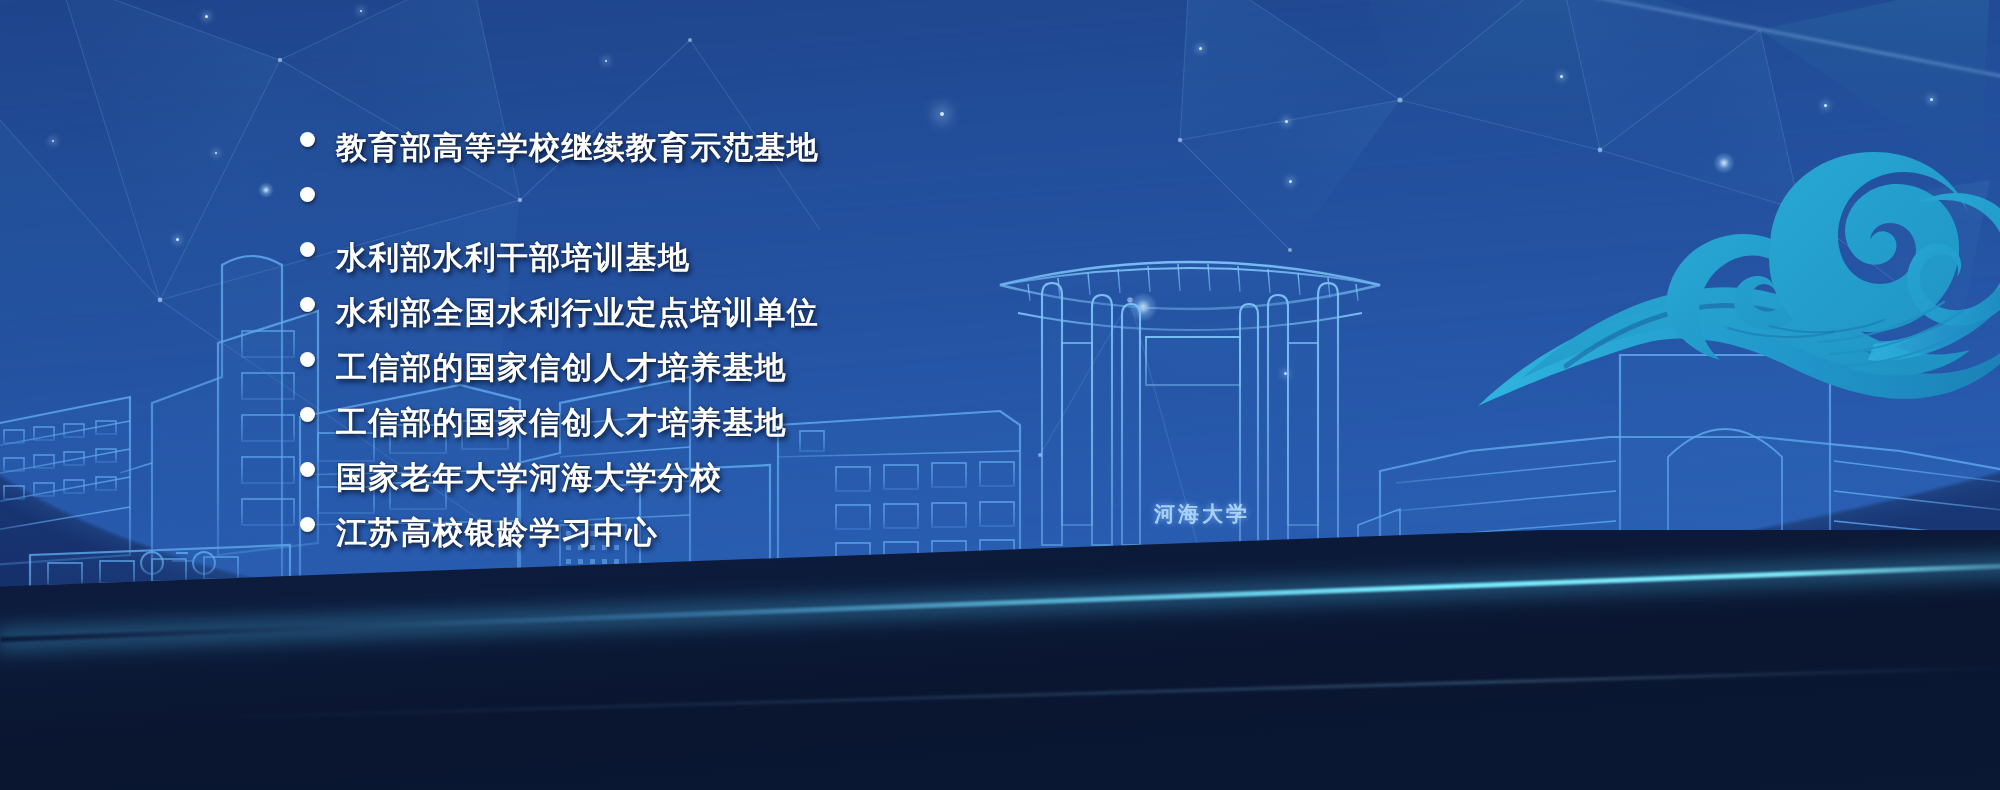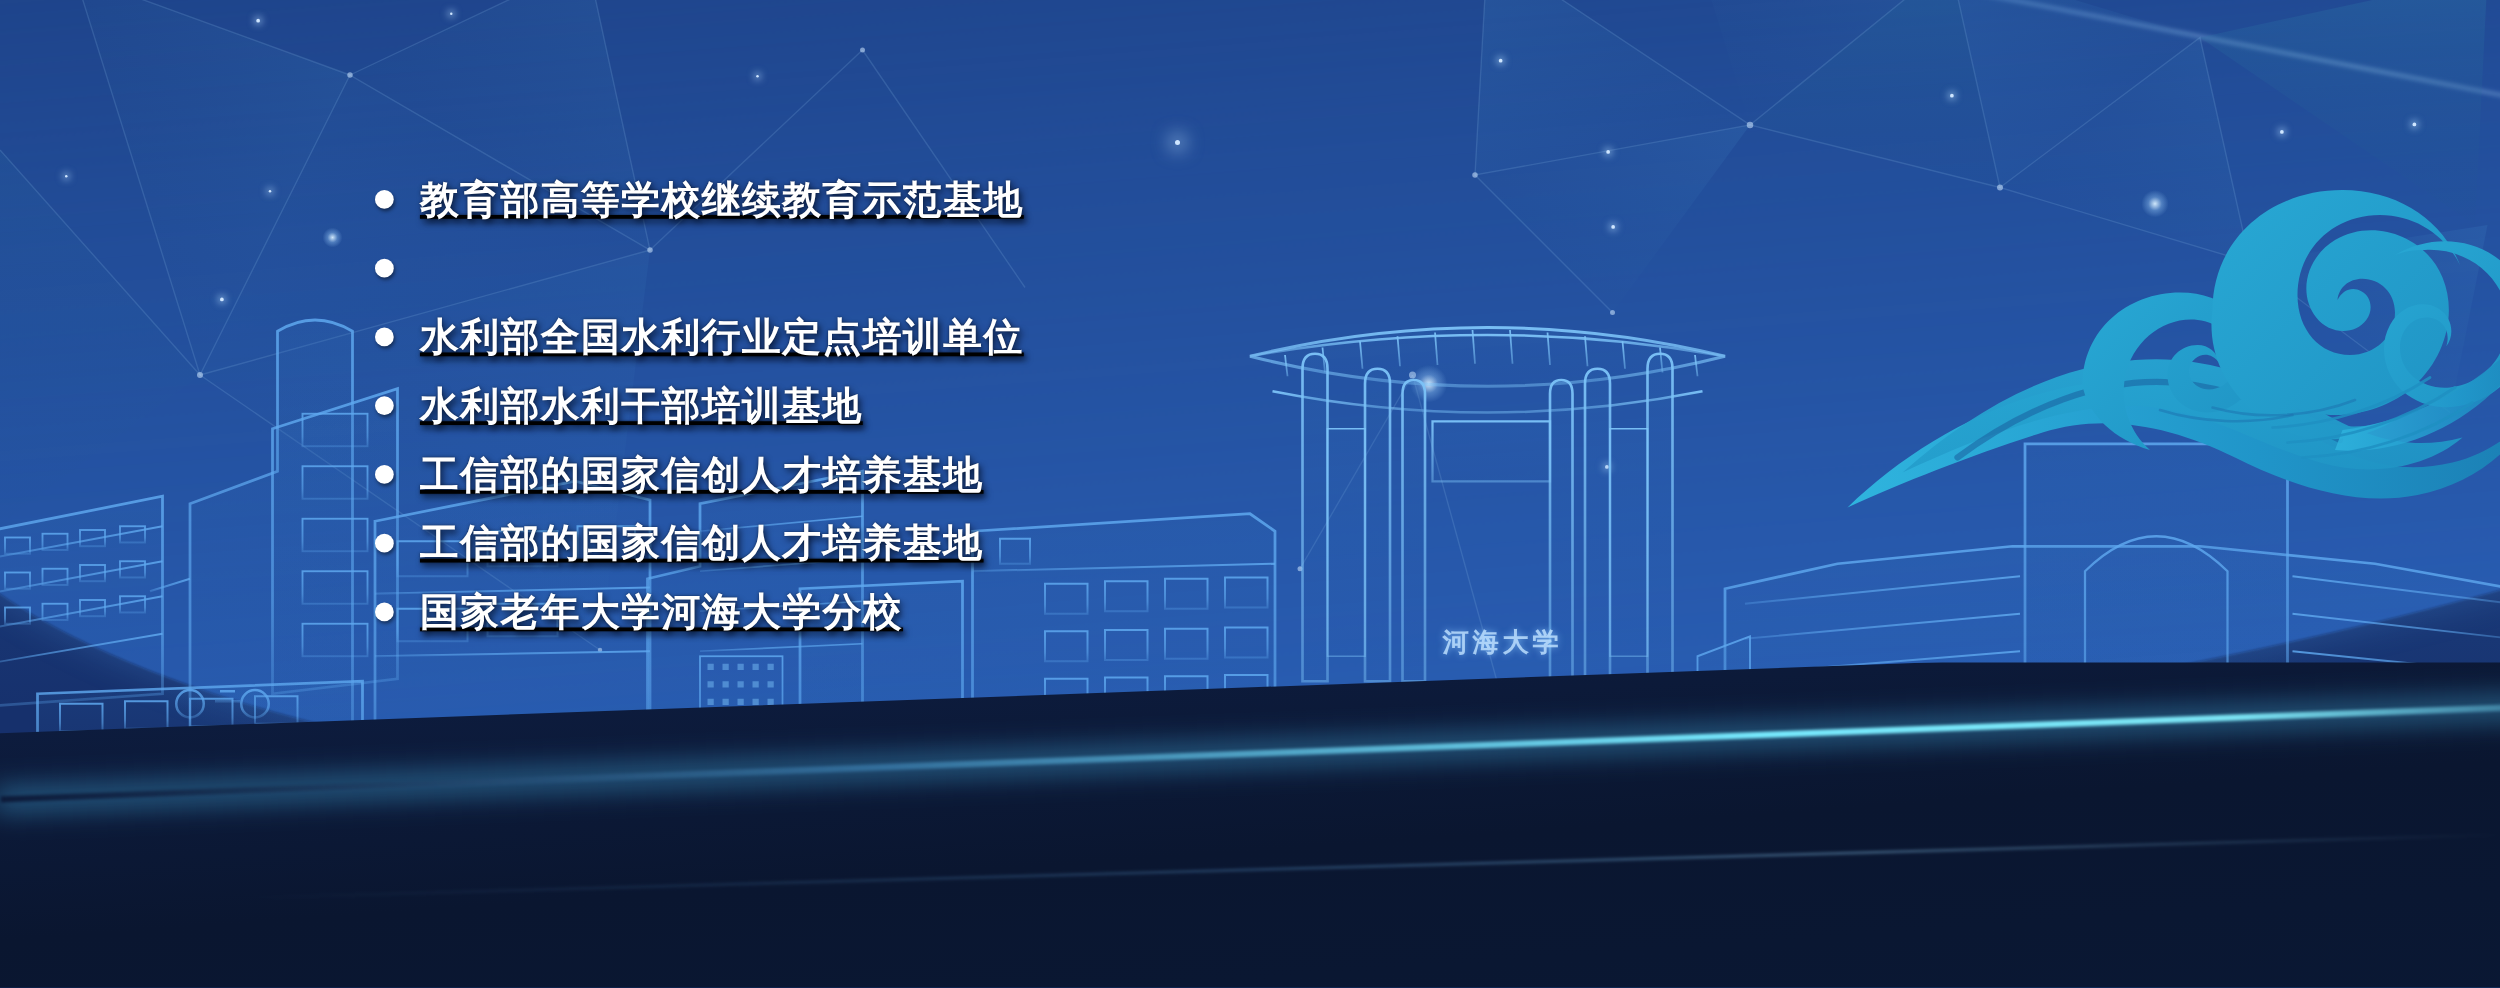--- a/index.html
+++ b/index.html
@@ -137,24 +137,22 @@
   
   .cred-list {
     position:absolute;
     left: 300px;
     top: 132px;
     margin:0; padding:0;
     list-style:none;
   }
   .cred-item {
     display:flex;
-    align-items:center;
     height: 54px;
     margin-bottom: 1px;
-    text-decoration: underline;
   }
   .cred-bullet {
     flex: 0 0 auto;
     width: 15px; height: 15px;
     border-radius: 50%;
     background: #ffffff;
     margin-right: 21px;
     box-shadow: 1px 2px 3px rgba(0,0,0,0.45);
   }
   .cred-text {
@@ -672,33 +670,37 @@
   <ul class="cred-list">
     <li class="cred-item">
       <span class="cred-bullet"></span>
       <span class="cred-text">教育部高等学校继续教育示范基地</span>
     </li>
     <li class="cred-item">
       <span class="cred-bullet"></span>
     </li>
     <li class="cred-item">
       <span class="cred-bullet"></span>
-      <span class="cred-text">水利部全国水利行业定点培训单位</span>
+      <span class="cred-text">水利部水利干部培训基地</span>
     </li>
     <li class="cred-item">
       <span class="cred-bullet"></span>
-      <span class="cred-text">水利部水利干部培训基地</span>
+      <span class="cred-text">水利部全国水利行业定点培训单位</span>
     </li>
     <li class="cred-item">
       <span class="cred-bullet"></span>
       <span class="cred-text">工信部的国家信创人才培养基地</span>
     </li>
     <li class="cred-item">
       <span class="cred-bullet"></span>
       <span class="cred-text">工信部的国家信创人才培养基地</span>
     </li>
     <li class="cred-item">
       <span class="cred-bullet"></span>
       <span class="cred-text">国家老年大学河海大学分校</span>
     </li>
+    <li class="cred-item">
+      <span class="cred-bullet"></span>
+      <span class="cred-text">江苏高校银龄学习中心</span>
+    </li>
   </ul>
 
 </div>
 
 </body></html>

